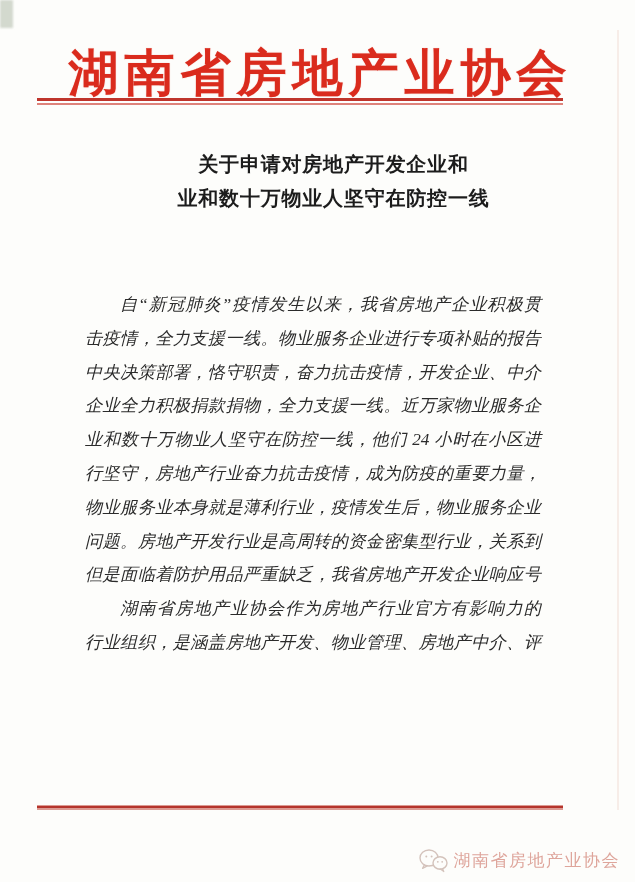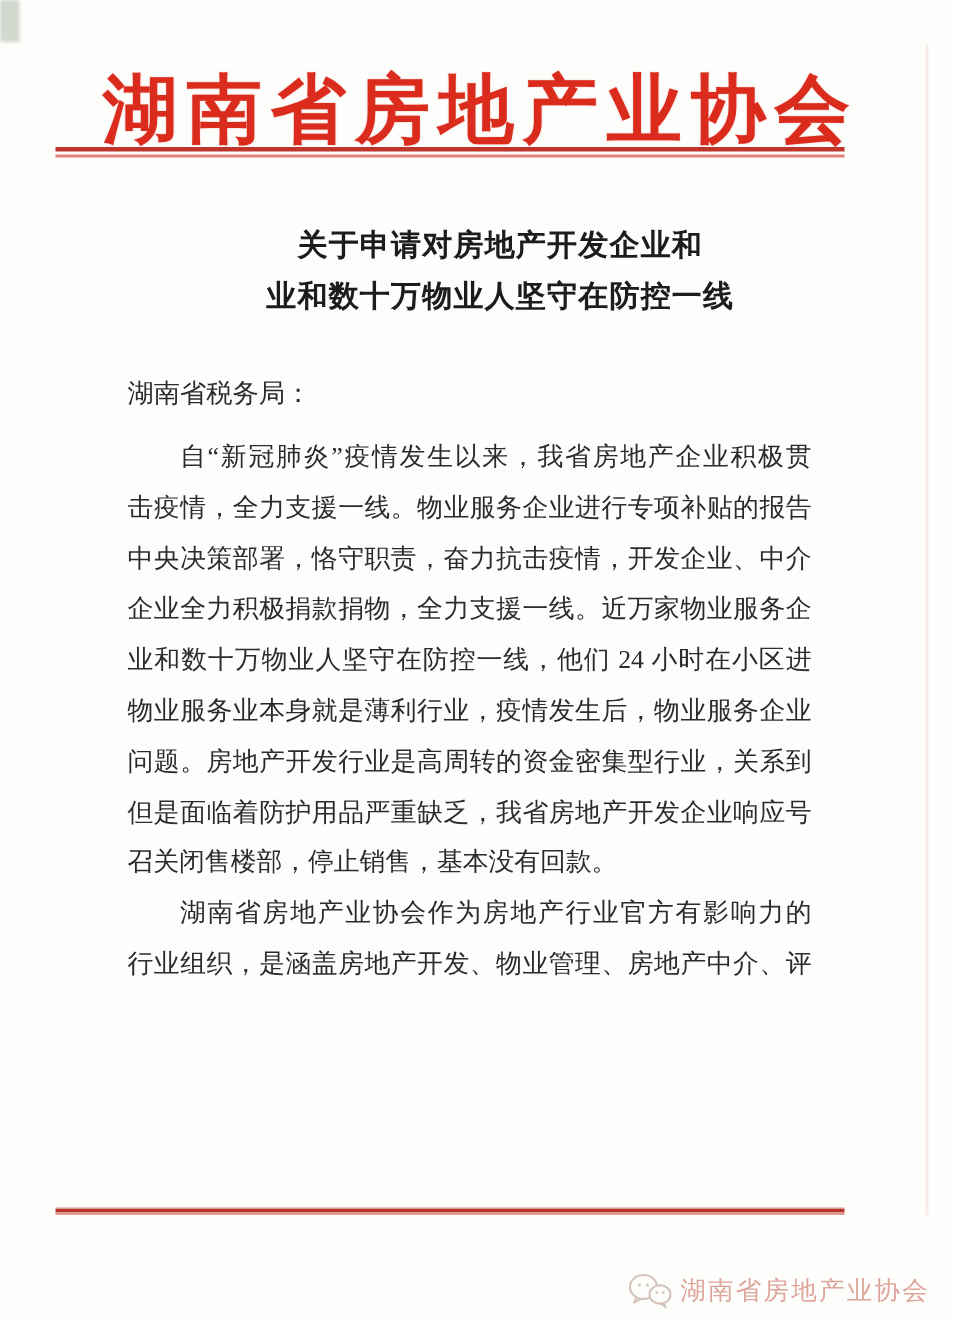--- a/index.html
+++ b/index.html
@@ -57,21 +57,21 @@
     position:absolute;left:85px;top:246px;width:470px;
     font-size:17.5px;color:#2b2b2b;line-height:33.8px;
     white-space:nowrap;
   }
   .letter-body{
     position:absolute;left:85px;top:288px;width:456px;
     font-size:17.2px;color:#2b2b2b;
   }
   .body-line{
     line-height:33.8px;height:33.8px;
-    white-space:nowrap;overflow:visible;
+    white-space:nowrap;overflow:visible;font-style:italic;
   }
   .body-line.justify{
     white-space:normal;
     text-align:justify;
     text-align-last:justify;
     text-justify:inter-character;
   }
   .body-line.indent{padding-left:35px;}
 
   
@@ -95,32 +95,31 @@
 
   <h1 class="letterhead">湖南省房地产业协会</h1>
 
   <div class="rule rule-top"></div>
 
   <div class="doc-title">
     <div>关于申请对房地产开发企业和</div>
     <div>业和数十万物业人坚守在防控一线</div>
   </div>
 
-  <div class="salutation">湖南省税务局：</div>
 
   <div class="letter-body" id="body-lines">
       <div class="body-line justify indent">自“新冠肺炎”疫情发生以来，我省房地产企业积极贯</div>
       <div class="body-line justify">击疫情，全力支援一线。物业服务企业进行专项补贴的报告</div>
       <div class="body-line justify">中央决策部署，恪守职责，奋力抗击疫情，开发企业、中介</div>
       <div class="body-line justify">企业全力积极捐款捐物，全力支援一线。近万家物业服务企</div>
       <div class="body-line justify">业和数十万物业人坚守在防控一线，他们 24 小时在小区进</div>
+      <div class="body-line justify">行坚守，房地产行业奋力抗击疫情，成为防疫的重要力量，</div>
       <div class="body-line justify">物业服务业本身就是薄利行业，疫情发生后，物业服务企业</div>
       <div class="body-line justify">问题。房地产开发行业是高周转的资金密集型行业，关系到</div>
       <div class="body-line justify">但是面临着防护用品严重缺乏，我省房地产开发企业响应号</div>
-      <div class="body-line">召关闭售楼部，停止销售，基本没有回款。</div>
       <div class="body-line justify indent">湖南省房地产业协会作为房地产行业官方有影响力的</div>
       <div class="body-line justify">行业组织，是涵盖房地产开发、物业管理、房地产中介、评</div>
     </div>
 
   <div class="rule rule-bottom"></div>
 
   <div class="watermark">
     <span>
       <svg width="30" height="25" viewBox="0 0 30 25" fill="none">
         <ellipse cx="11" cy="10" rx="9" ry="8" stroke="#cdb9b1" stroke-width="1.4" fill="none"></ellipse>

